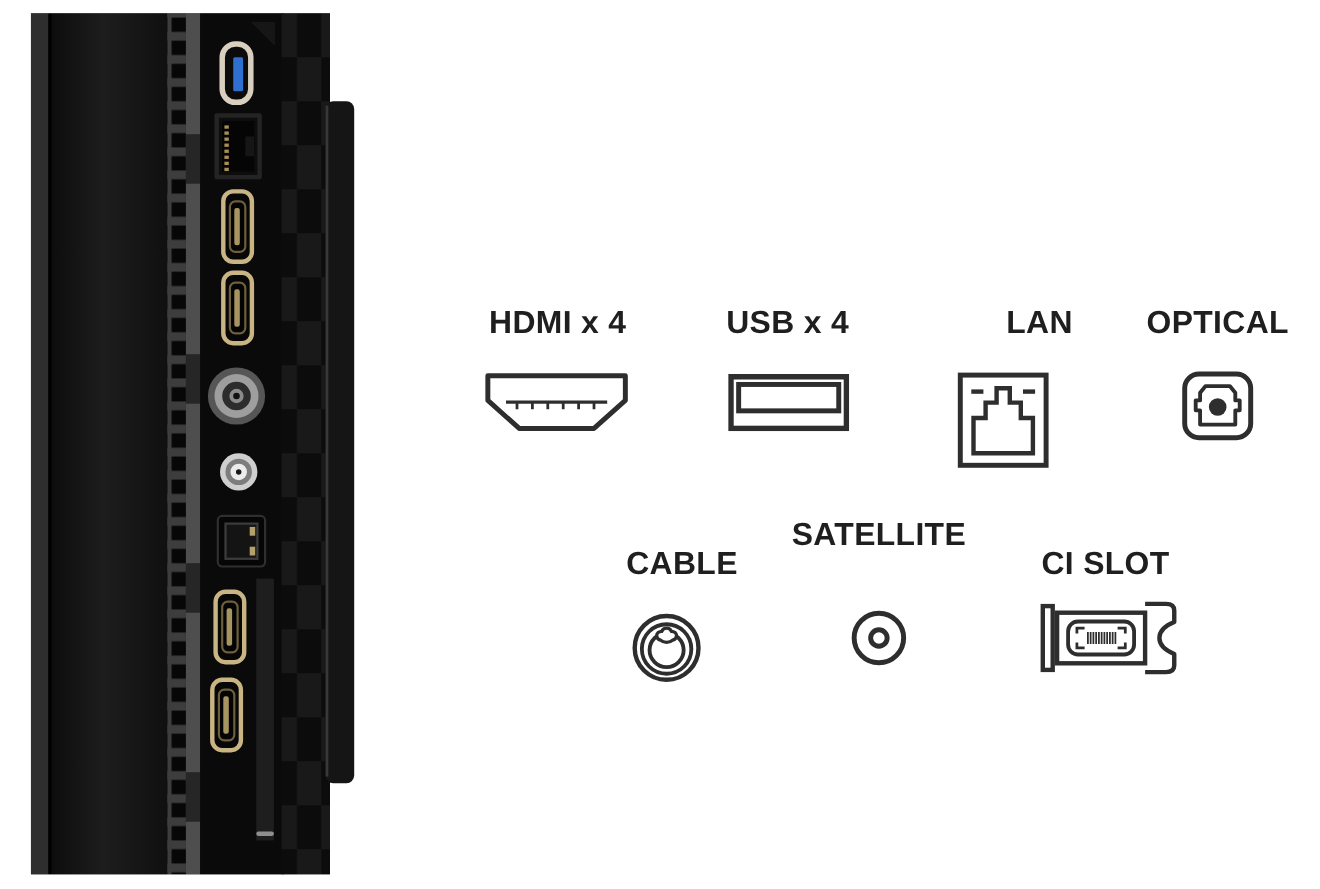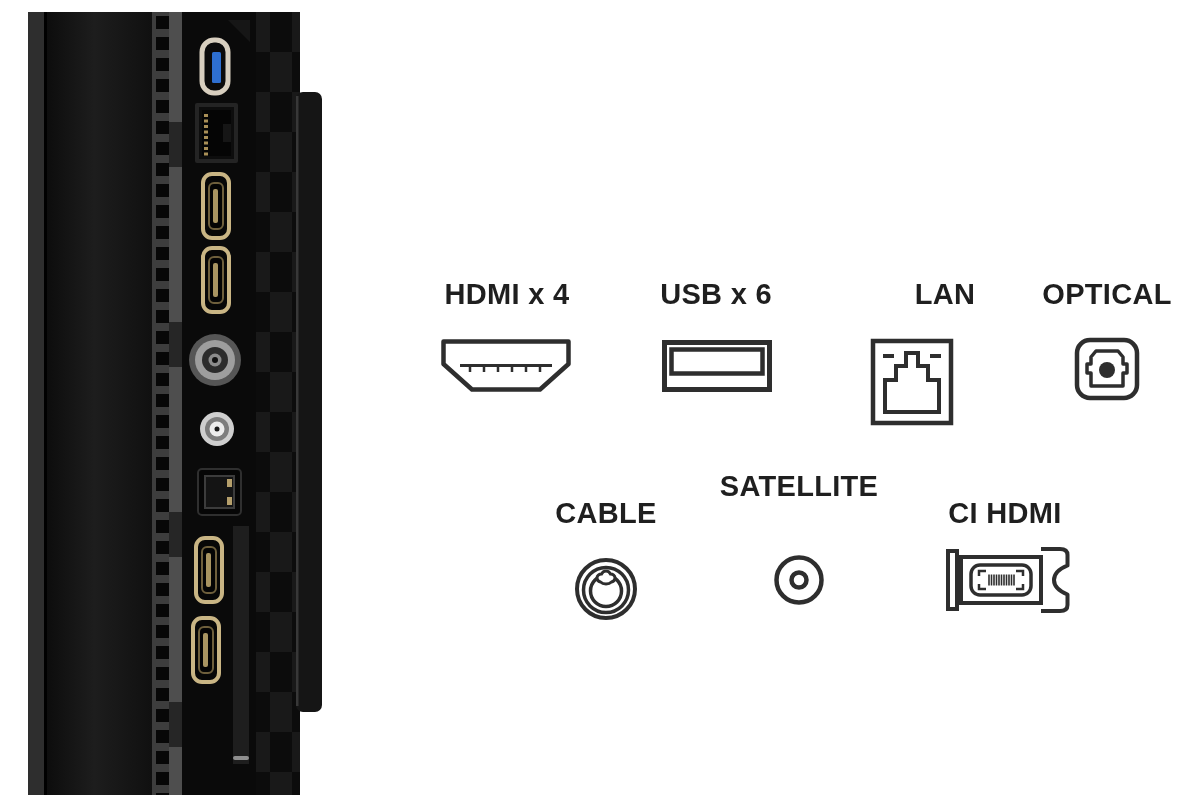--- a/index.html
+++ b/index.html
@@ -128,21 +128,21 @@
       <rect x="170" y="457" width="43" height="46" rx="4" fill="#060606" stroke="#2f2f2f" stroke-width="2"></rect>
       <rect x="177" y="464" width="29" height="32" fill="#141414" stroke="#3c3c3c" stroke-width="2"></rect>
       <rect x="199" y="467" width="5" height="8" fill="#b59f6b"></rect>
       <rect x="199" y="485" width="5" height="8" fill="#b59f6b"></rect>
     </g>
   </svg>
 
   <div>
 
     <div class="legend-label" style="left:387px;top:279px;">HDMI x 4</div>
-    <div class="legend-label" style="left:596px;top:279px;">USB x 6</div>
+    <div class="legend-label" style="left:596px;top:279px;">USB x 4</div>
     <div class="legend-label" style="left:825px;top:279px;">LAN</div>
     <div class="legend-label" style="left:987px;top:279px;">OPTICAL</div>
 
     <svg class="licon" style="left:440px;top:338px;" width="132" height="56" viewBox="0 0 132 56">
       <path class="oline" stroke-width="4.5" stroke-linejoin="round" d="M3.5,3.5 H128.5 V26 L100,51.5 H32 L3.5,26 Z"></path>
       <path class="oline" stroke-width="3" d="M20,27.5 H112"></path>
       <path class="oline" stroke-width="2.5" d="M30,27.5 V34 M44,27.5 V34 M58,27.5 V34 M72,27.5 V34 M86,27.5 V34 M100,27.5 V34"></path>
     </svg>
 
     <svg class="licon" style="left:662px;top:340px;" width="110" height="52" viewBox="0 0 110 52">
@@ -156,23 +156,23 @@
       <rect class="ofill" x="60" y="16" width="11" height="4"></rect>
       <path class="oline" stroke-width="4" stroke-linejoin="miter" d="M15,74 V42 H26 V28 H36 V15 H48 V28 H58 V42 H69 V74 Z"></path>
     </svg>
 
     <svg class="licon" style="left:1074px;top:337px;" width="66" height="64" viewBox="0 0 66 64">
       <rect class="oline" x="3" y="3" width="60" height="58" rx="13" stroke-width="4.5"></rect>
       <path class="oline" stroke-width="3.5" stroke-linejoin="round" d="M17,20 L22,14 H44 L49,20 V27 H53 V36 H49 V49 H17 V36 H13 V27 H17 Z"></path>
       <circle class="ofill" cx="33" cy="33" r="8"></circle>
     </svg>
 
-    <div class="legend-label" style="left:486px;top:498px;">CABLE</div>
+    <div class="legend-label" style="left:500px;top:498px;">CABLE</div>
     <div class="legend-label" style="left:679px;top:471px;">SATELLITE</div>
-    <div class="legend-label" style="left:885px;top:498px;">CI HDMI</div>
+    <div class="legend-label" style="left:885px;top:498px;">CI SLOT</div>
 
     <svg class="licon" style="left:574px;top:557px;" width="64" height="64" viewBox="0 0 64 64">
       <circle class="oline" cx="32" cy="32" r="29" stroke-width="4"></circle>
       <circle class="oline" cx="32" cy="33" r="22.5" stroke-width="3.5"></circle>
       <circle class="oline" cx="32" cy="34" r="15.5" stroke-width="3.5"></circle>
       <path d="M23,21 c0,-2.5 2,-4 4.5,-4 c1,-2 3,-3 4.5,-3 c1.5,0 3.5,1 4.5,3 c2.5,0 4.5,1.5 4.5,4 c0,2 -1.5,3.5 -3.5,4 c-1.5,1.5 -3.5,2 -5.5,2 c-2,0 -4,-0.5 -5.5,-2 c-2,-0.5 -3.5,-2 -3.5,-4 z" fill="#ffffff" stroke="#2e2e2e" stroke-width="3"></path>
     </svg>
 
     <svg class="licon" style="left:773px;top:554px;" width="52" height="52" viewBox="0 0 52 52">
       <circle class="oline" cx="26" cy="26" r="22.5" stroke-width="4.5"></circle>

